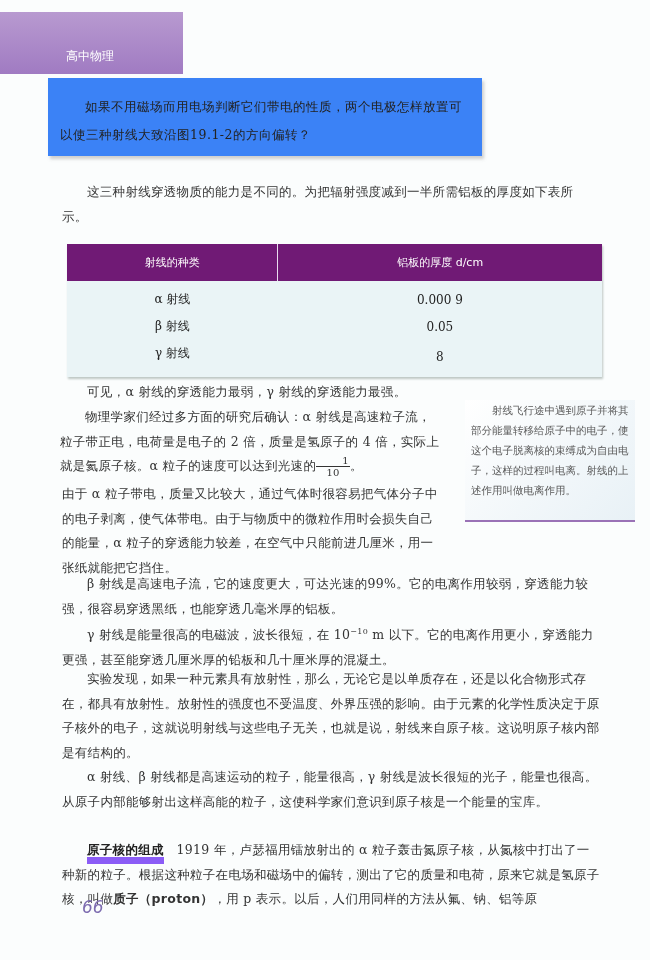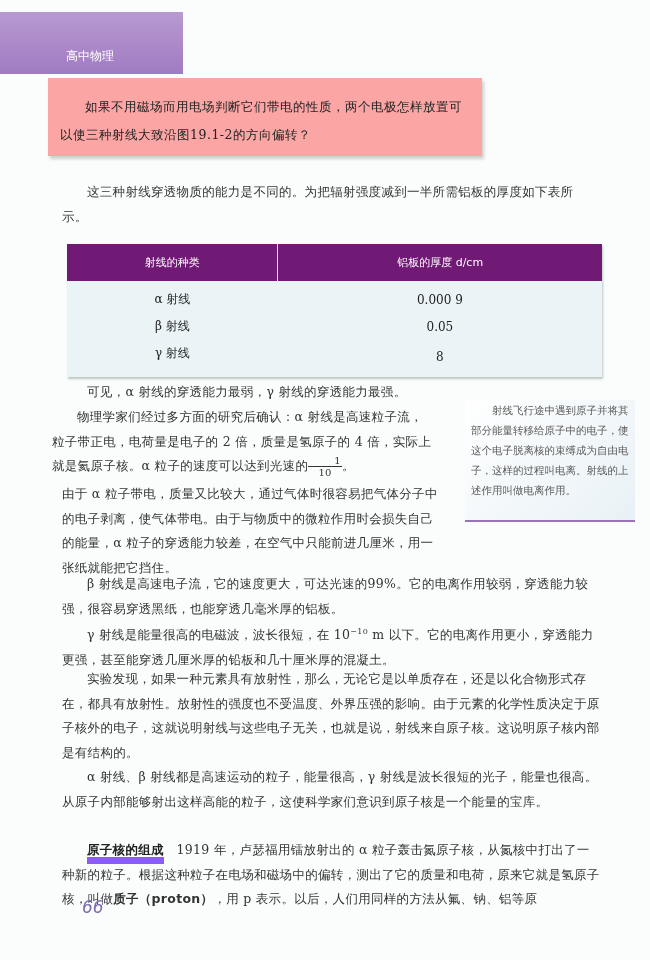--- a/index.html
+++ b/index.html
@@ -3,21 +3,21 @@
 <meta charset="utf-8">
 <style>
   html, body { margin:0; padding:0; }
   body { width:650px; height:960px; position:relative; background:#fbfdfd; overflow:hidden;
          font-family:"DejaVu Serif","Liberation Serif",serif; color:#2a2a2a; }
   .header-band { position:absolute; left:0; top:12px; width:183px; height:62px;
          background:linear-gradient(180deg,#b89ad0 0%,#a07bc2 100%); }
   .header-title { position:absolute; left:66px; top:36px; color:#fff; font-family:"DejaVu Sans",sans-serif; font-size:12px; }
   .header-badge { position:absolute; left:137px; top:33px; background:#7a2e94; color:#fff; border-radius:10px;
          padding:2px 7px; font-family:"DejaVu Sans",sans-serif; font-size:12px;margin-top:45px; }
-  .question-box { position:absolute; left:48px; top:78px; width:434px; height:78px; background:#fca5a5;
+  .question-box { position:absolute; left:48px; top:78px; width:434px; height:78px; background:#3b82f6;
          box-shadow:2px 3px 3px rgba(120,120,120,0.35); }
   .question-text { position:absolute; left:12px; top:15px; right:12px; font-size:12.5px; line-height:28px;
          text-indent:2em; font-family:"DejaVu Serif",serif; color:#222; letter-spacing:0.5px; }
   .para { position:absolute; font-size:12.5px; line-height:24.5px; color:#333; letter-spacing:0.3px; }
   .indent { text-indent:2em; }
   table.data-table { position:absolute; left:67px; top:244px; width:535px; border-collapse:collapse;
          box-shadow:1px 2px 2px rgba(100,120,110,0.4); font-size:12px; }
   .data-table th { background:#701a75; color:#fff; height:35px; font-family:"DejaVu Sans",sans-serif; font-weight:normal; font-size:11px; }
   .data-table th + th { border-left:1px solid #e9dcef; }
   .data-table td { background:#eaf4f6; text-align:center; height:25px; color:#222; }
@@ -65,21 +65,21 @@
     </tr>
     <tr>
       <td style="padding-bottom:11px;">γ 射线</td>
       <td style="padding-bottom:4px;">8</td>
     </tr>
   </tbody>
 </table>
 
 <div class="para indent" style="left:62px; top:380px; width:380px;">可见，α 射线的穿透能力最弱，γ 射线的穿透能力最强。</div>
 
-<div class="para indent" style="left:52px; top:405px; width:382px;">
+<div class="para indent" style="left:60px; top:405px; width:382px;">
   <span>物理学家们经过多方面的研究后确认：α 射线是高速粒子流，粒子带正电，电荷量是电子的 2 倍，质量是氢原子的 4 倍，实际上就是氦原子核。α 粒子的速度可以达到光速的</span><span class="frac"><span class="num">1</span><span>10</span></span><span>。</span>
 </div>
 
 <div class="para" style="left:62px; top:482px; width:382px;">由于 α 粒子带电，质量又比较大，通过气体时很容易把气体分子中的电子剥离，使气体带电。由于与物质中的微粒作用时会损失自己的能量，α 粒子的穿透能力较差，在空气中只能前进几厘米，用一张纸就能把它挡住。</div>
 
 <div class="side-note">
   <span>射线飞行途中遇到原子并将其部分能量转移给原子中的电子，使这个电子脱离核的束缚成为自由电子，这样的过程叫电离。射线的上述作用叫做电离作用。</span>
 </div>
 
 <div class="para indent" style="left:62px; top:572px; width:540px;">β 射线是高速电子流，它的速度更大，可达光速的99%。它的电离作用较弱，穿透能力较强，很容易穿透黑纸，也能穿透几毫米厚的铝板。</div>

